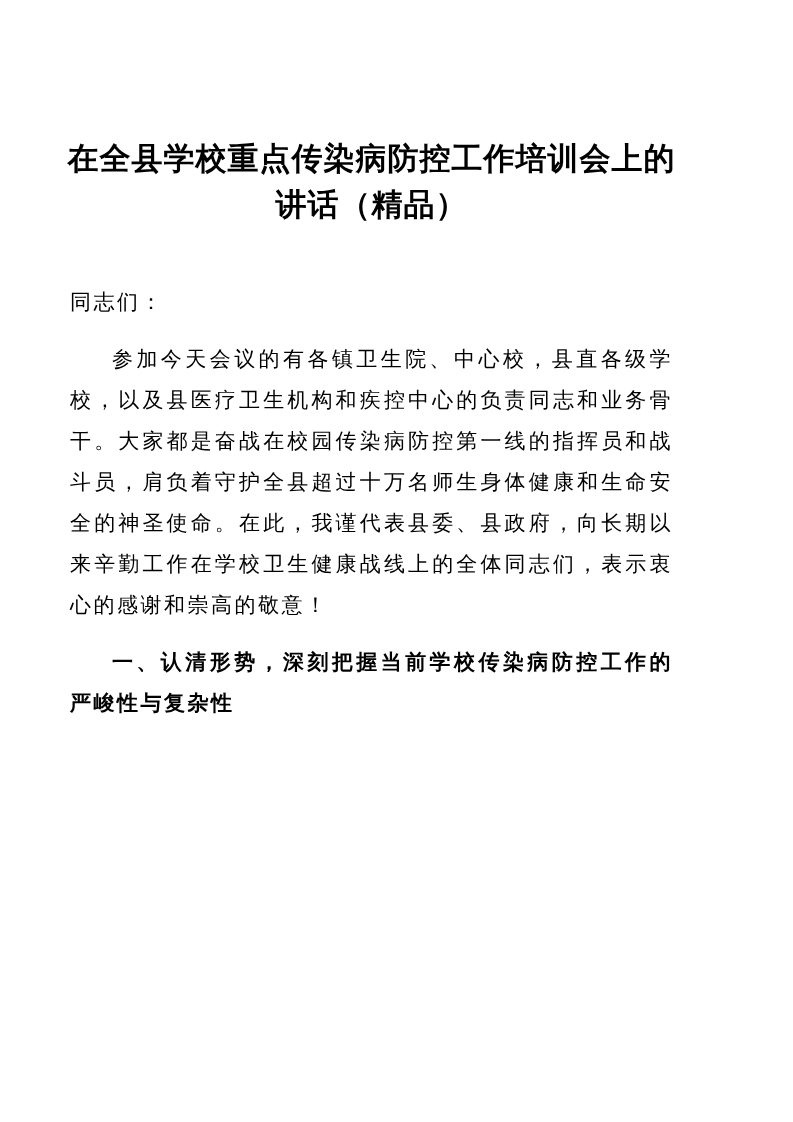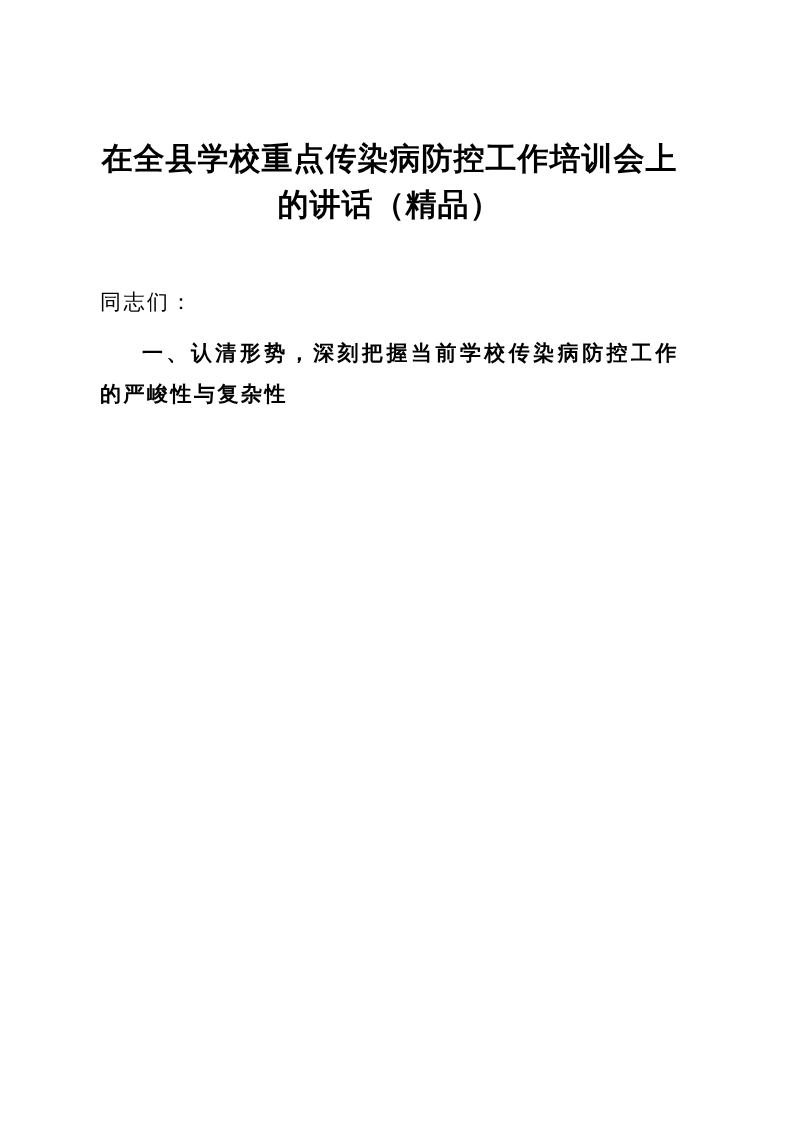--- a/index.html
+++ b/index.html
@@ -11,34 +11,34 @@
     width: 793px;
     height: 1122px;
     overflow: hidden;
     color: #000000;
     font-family: "Liberation Serif", "DejaVu Serif", serif;
   }
   .page {
     box-sizing: border-box;
     width: 793px;
     height: 1122px;
-    padding: 136px 104px 0 90px;
+    padding: 136px 104px 0 54px;
   }
   .doc-title {
     font-size: 31px;
     font-weight: bold;
     text-align: center;
     line-height: 46px;
     letter-spacing: 1px;
     margin: 0 0 54px 0;
   }
   .doc-body p {
     font-size: 21px;
     line-height: 41px;
-    margin: 10px;
+    margin: 16px;
     letter-spacing: 2.5px;
     text-align: justify;
     text-justify: inter-character;
     text-indent: 2em;
     word-break: break-all;
   }
   .doc-body p.flush {
     text-indent: 0;
   }
   .doc-body p.heading {
@@ -49,18 +49,19 @@
 <body>
 
 <div class="page">
   <h1 class="doc-title">在全县学校重点传染病防控工作培训会上的讲话（精品）</h1>
 
   <div class="doc-body">
     <p class="flush">同志们：</p>
 
 
 
+    <p>参加今天会议的有各镇卫生院、中心校，县直各级学校，以及县医疗卫生机构和疾控中心的负责同志和业务骨干。大家都是奋战在校园传染病防控第一线的指挥员和战斗员，肩负着守护全县超过十万名师生身体健康和生命安全的神圣使命。在此，我谨代表县委、县政府，向长期以来辛勤工作在学校卫生健康战线上的全体同志们，表示衷心的感谢和崇高的敬意！</p>
 
 
     <p class="heading">一、认清形势，深刻把握当前学校传染病防控工作的严峻性与复杂性</p>
 
   </div>
 </div>
 
 </body></html>

